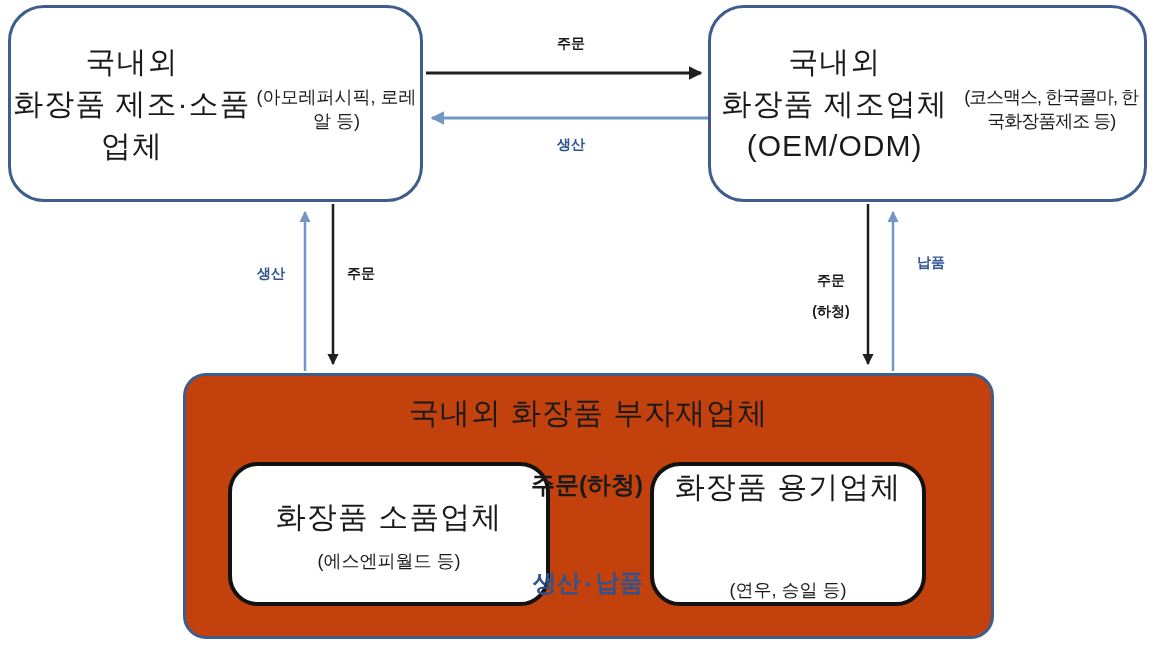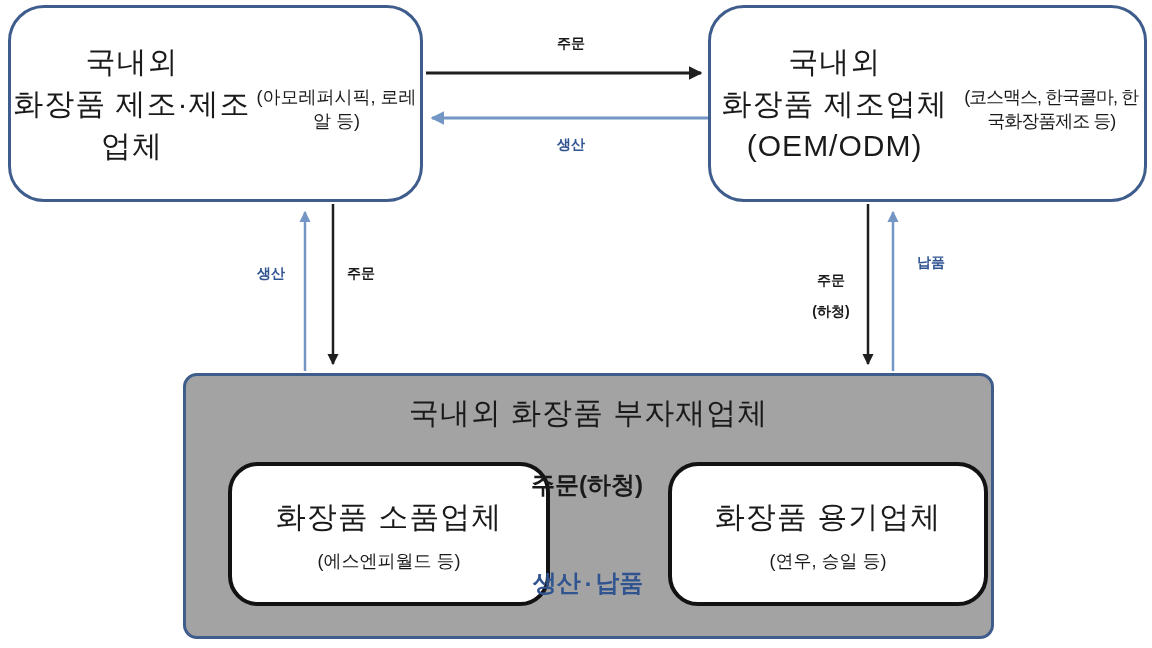--- a/index.html
+++ b/index.html
@@ -22,22 +22,22 @@
     display:flex;flex-direction:row;align-items:center;justify-content:center;
     text-align:center;
     box-sizing:border-box;
   }
   .node-title{font-size:30px;line-height:1.4;color:var(--label-black);letter-spacing:1px;}
   .node-sub{font-size:18px;color:var(--label-black);margin-top:11px;letter-spacing:0px;}
 
   .container-box{
     position:absolute;
     border:3px solid var(--outer-border);
-    border-radius:14px;
-    background:#a3a3a3;
+    border-radius:23px;
+    background:#c2410c;
     box-sizing:border-box;
   }
   .container-title{
     position:absolute;left:0;right:0;top:17px;
     text-align:center;font-size:30px;color:var(--label-black);letter-spacing:1px;
   }
 
   .inner-node{
     position:absolute;
     border:4px solid var(--inner-border);
@@ -89,21 +89,21 @@
     <line class="arrow-black-line" x1="868" y1="204" x2="868" y2="364" stroke-width="2.5" marker-end="url(#ah-black)"></line>
     <line class="arrow-blue-line" x1="893" y1="371" x2="893" y2="212" stroke-width="2.5" marker-end="url(#ah-blue)"></line>
 
     <line class="arrow-black-line" x1="537" y1="516" x2="641" y2="516" stroke-width="3" marker-start="url(#ah-black)" marker-end="url(#ah-black)"></line>
     <line class="arrow-blue-line" x1="537" y1="549" x2="641" y2="549" stroke-width="3" marker-start="url(#ah-blue)" marker-end="url(#ah-blue)"></line>
   </svg>
 
   <div class="node" style="left:8px;top:5px;width:415px;height:197px;">
     <div class="node-title">
       <div>국내외</div>
-      <div>화장품 제조·제조업체</div>
+      <div>화장품 제조·소품업체</div>
     </div>
     <div class="node-sub">(아모레퍼시픽, 로레알 등)</div>
   </div>
 
   <div class="node" style="left:708px;top:5px;width:439px;height:197px;">
     <div class="node-title">
       <div>국내외</div>
       <div>화장품 제조업체(OEM/ODM)</div>
     </div>
     <div class="node-sub" style="letter-spacing:-1px;">(코스맥스, 한국콜마, 한국화장품제조 등)</div>
@@ -111,21 +111,21 @@
 
   <div class="container-box" style="left:183px;top:373px;width:811px;height:266px;">
     <div class="container-title">국내외 화장품 부자재업체</div>
   </div>
 
   <div class="inner-node" style="left:205px;top:462px;width:322px;height:144px;margin-left:23px;">
     <div class="node-title">화장품 소품업체</div>
     <div class="node-sub">(에스엔피월드 등)</div>
   </div>
 
-  <div class="inner-node" style="left:668px;top:462px;width:320px;height:144px;">
+  <div class="inner-node" style="left:650px;top:462px;width:276px;height:144px;justify-content:space-between;">
     <div class="node-title">화장품 용기업체</div>
     <div class="node-sub">(연우, 승일 등)</div>
   </div>
 
   <div class="lbl lbl-black" style="left:571px;top:44px;">주문</div>
   <div class="lbl lbl-blue" style="left:571px;top:145px;">생산</div>
 
   <div class="lbl lbl-blue" style="left:271px;top:274px;">생산</div>
   <div class="lbl lbl-black" style="left:361px;top:274px;">주문</div>
 

